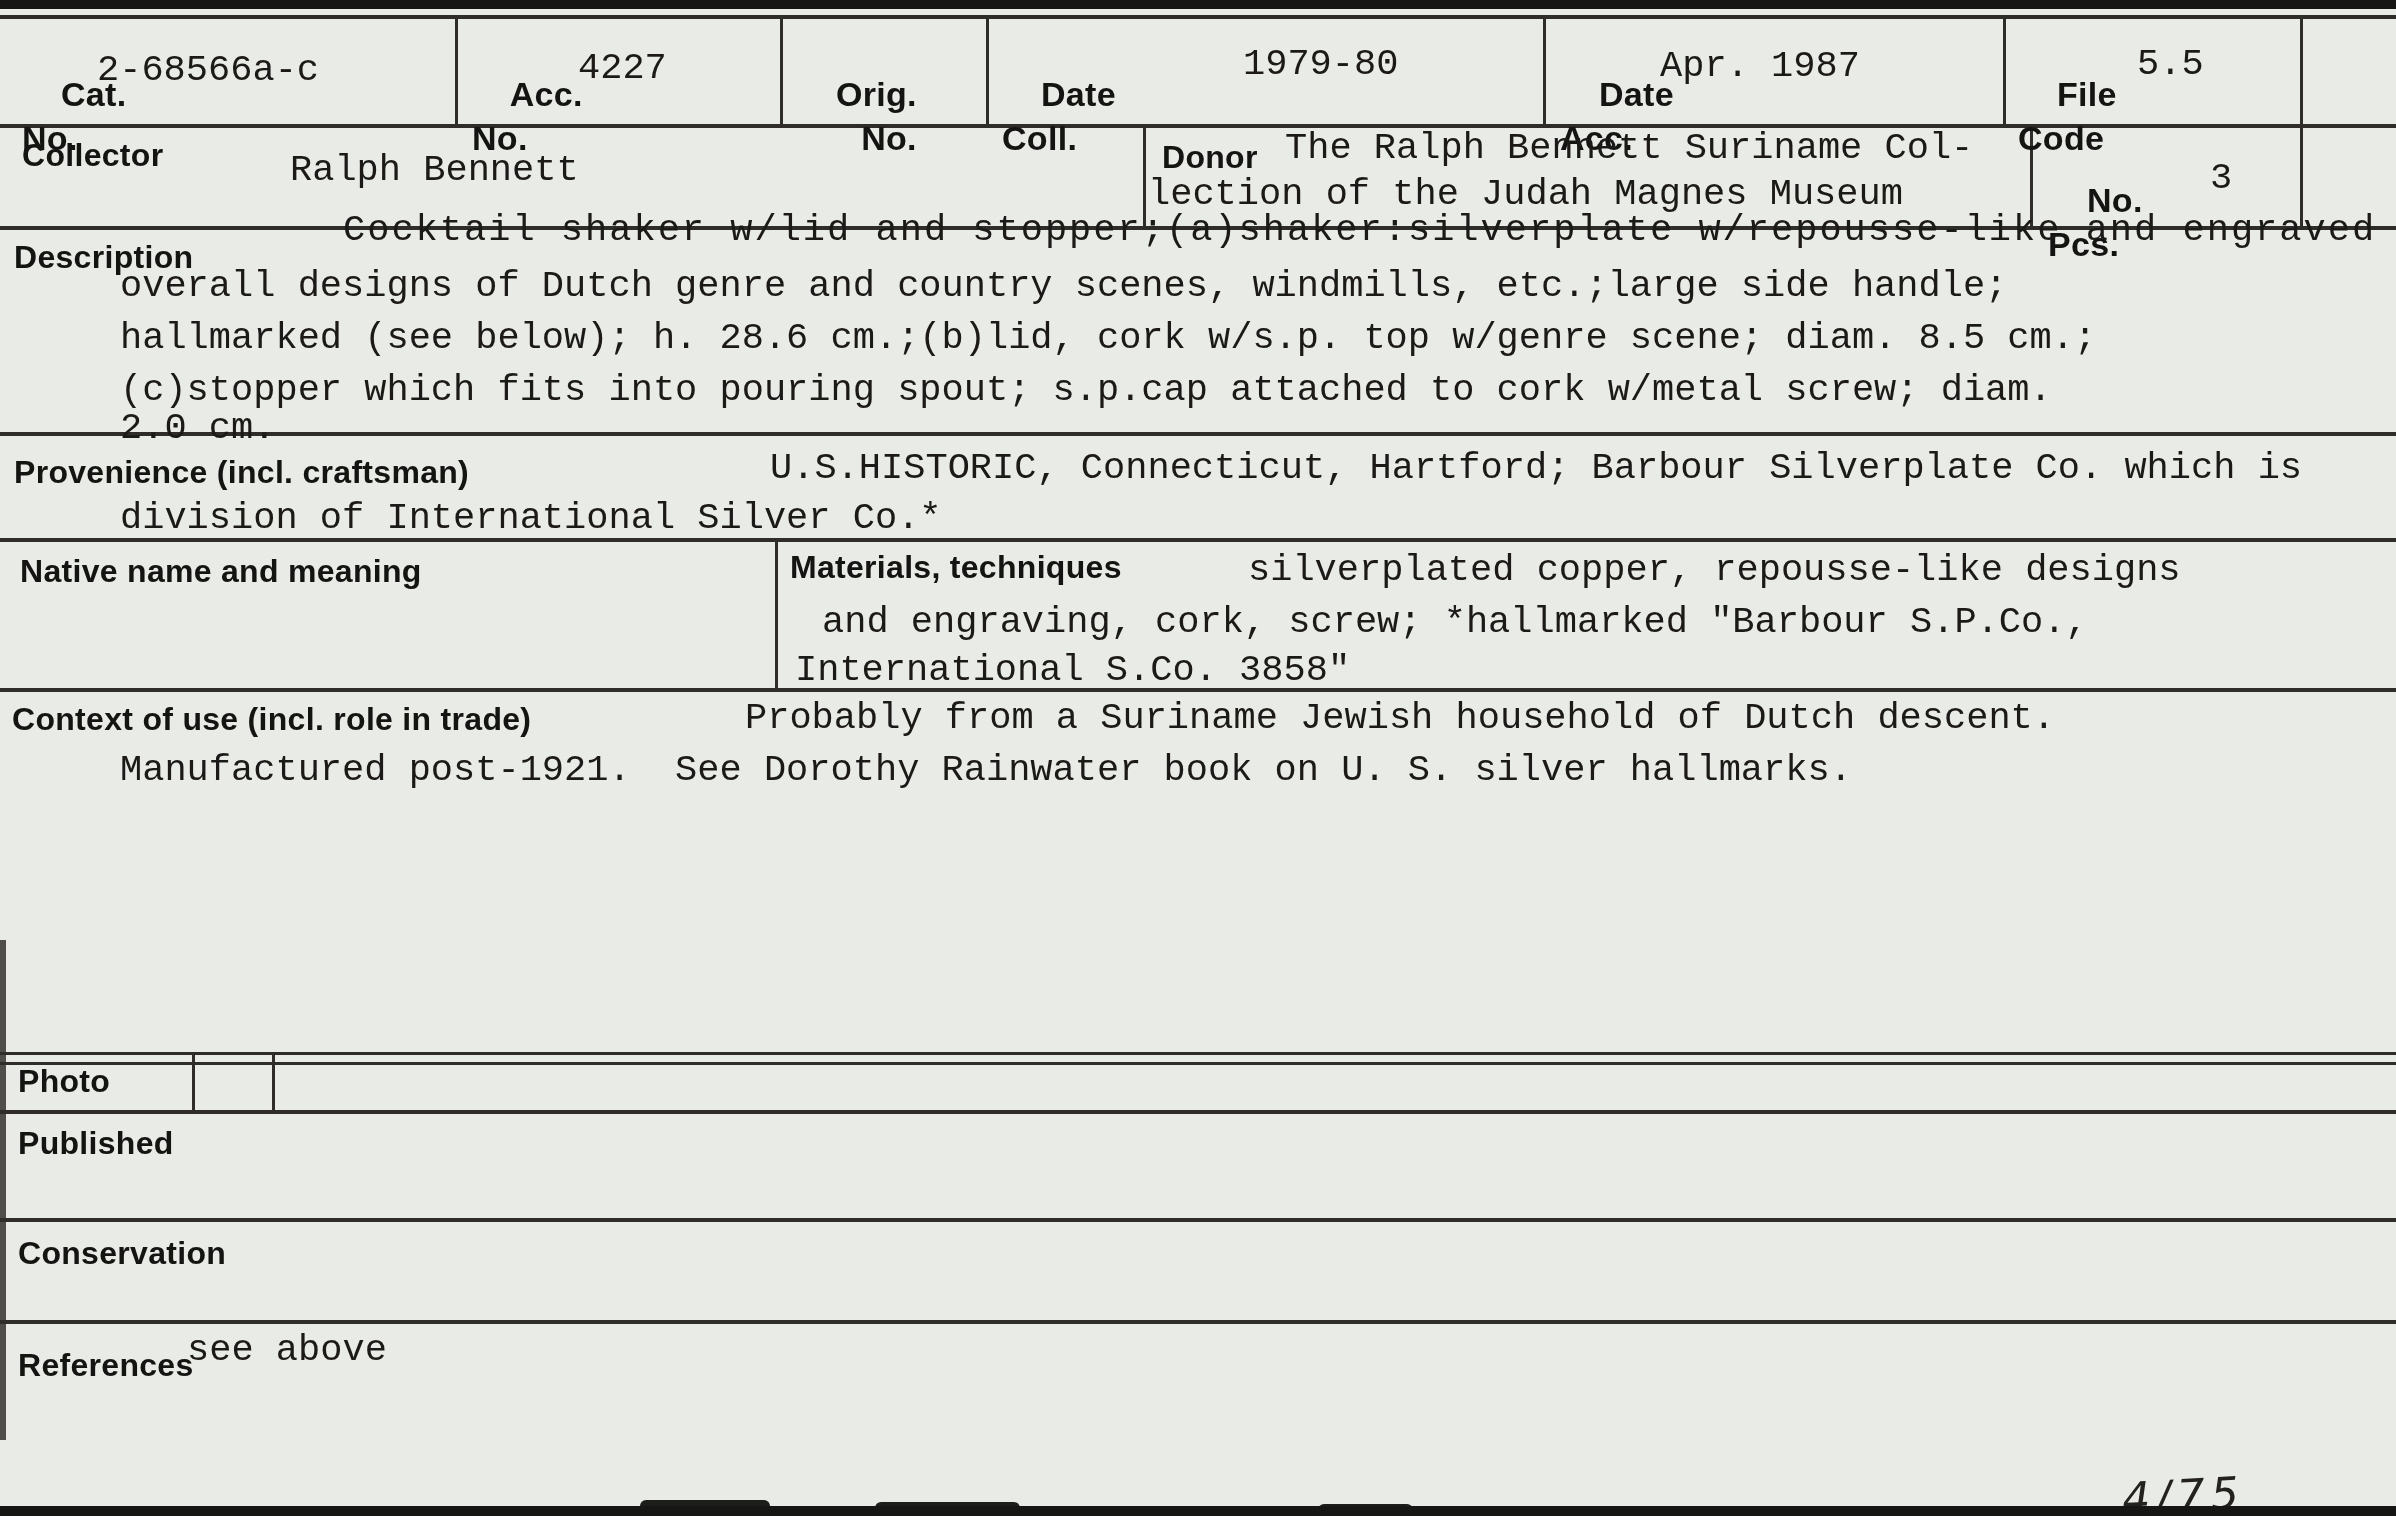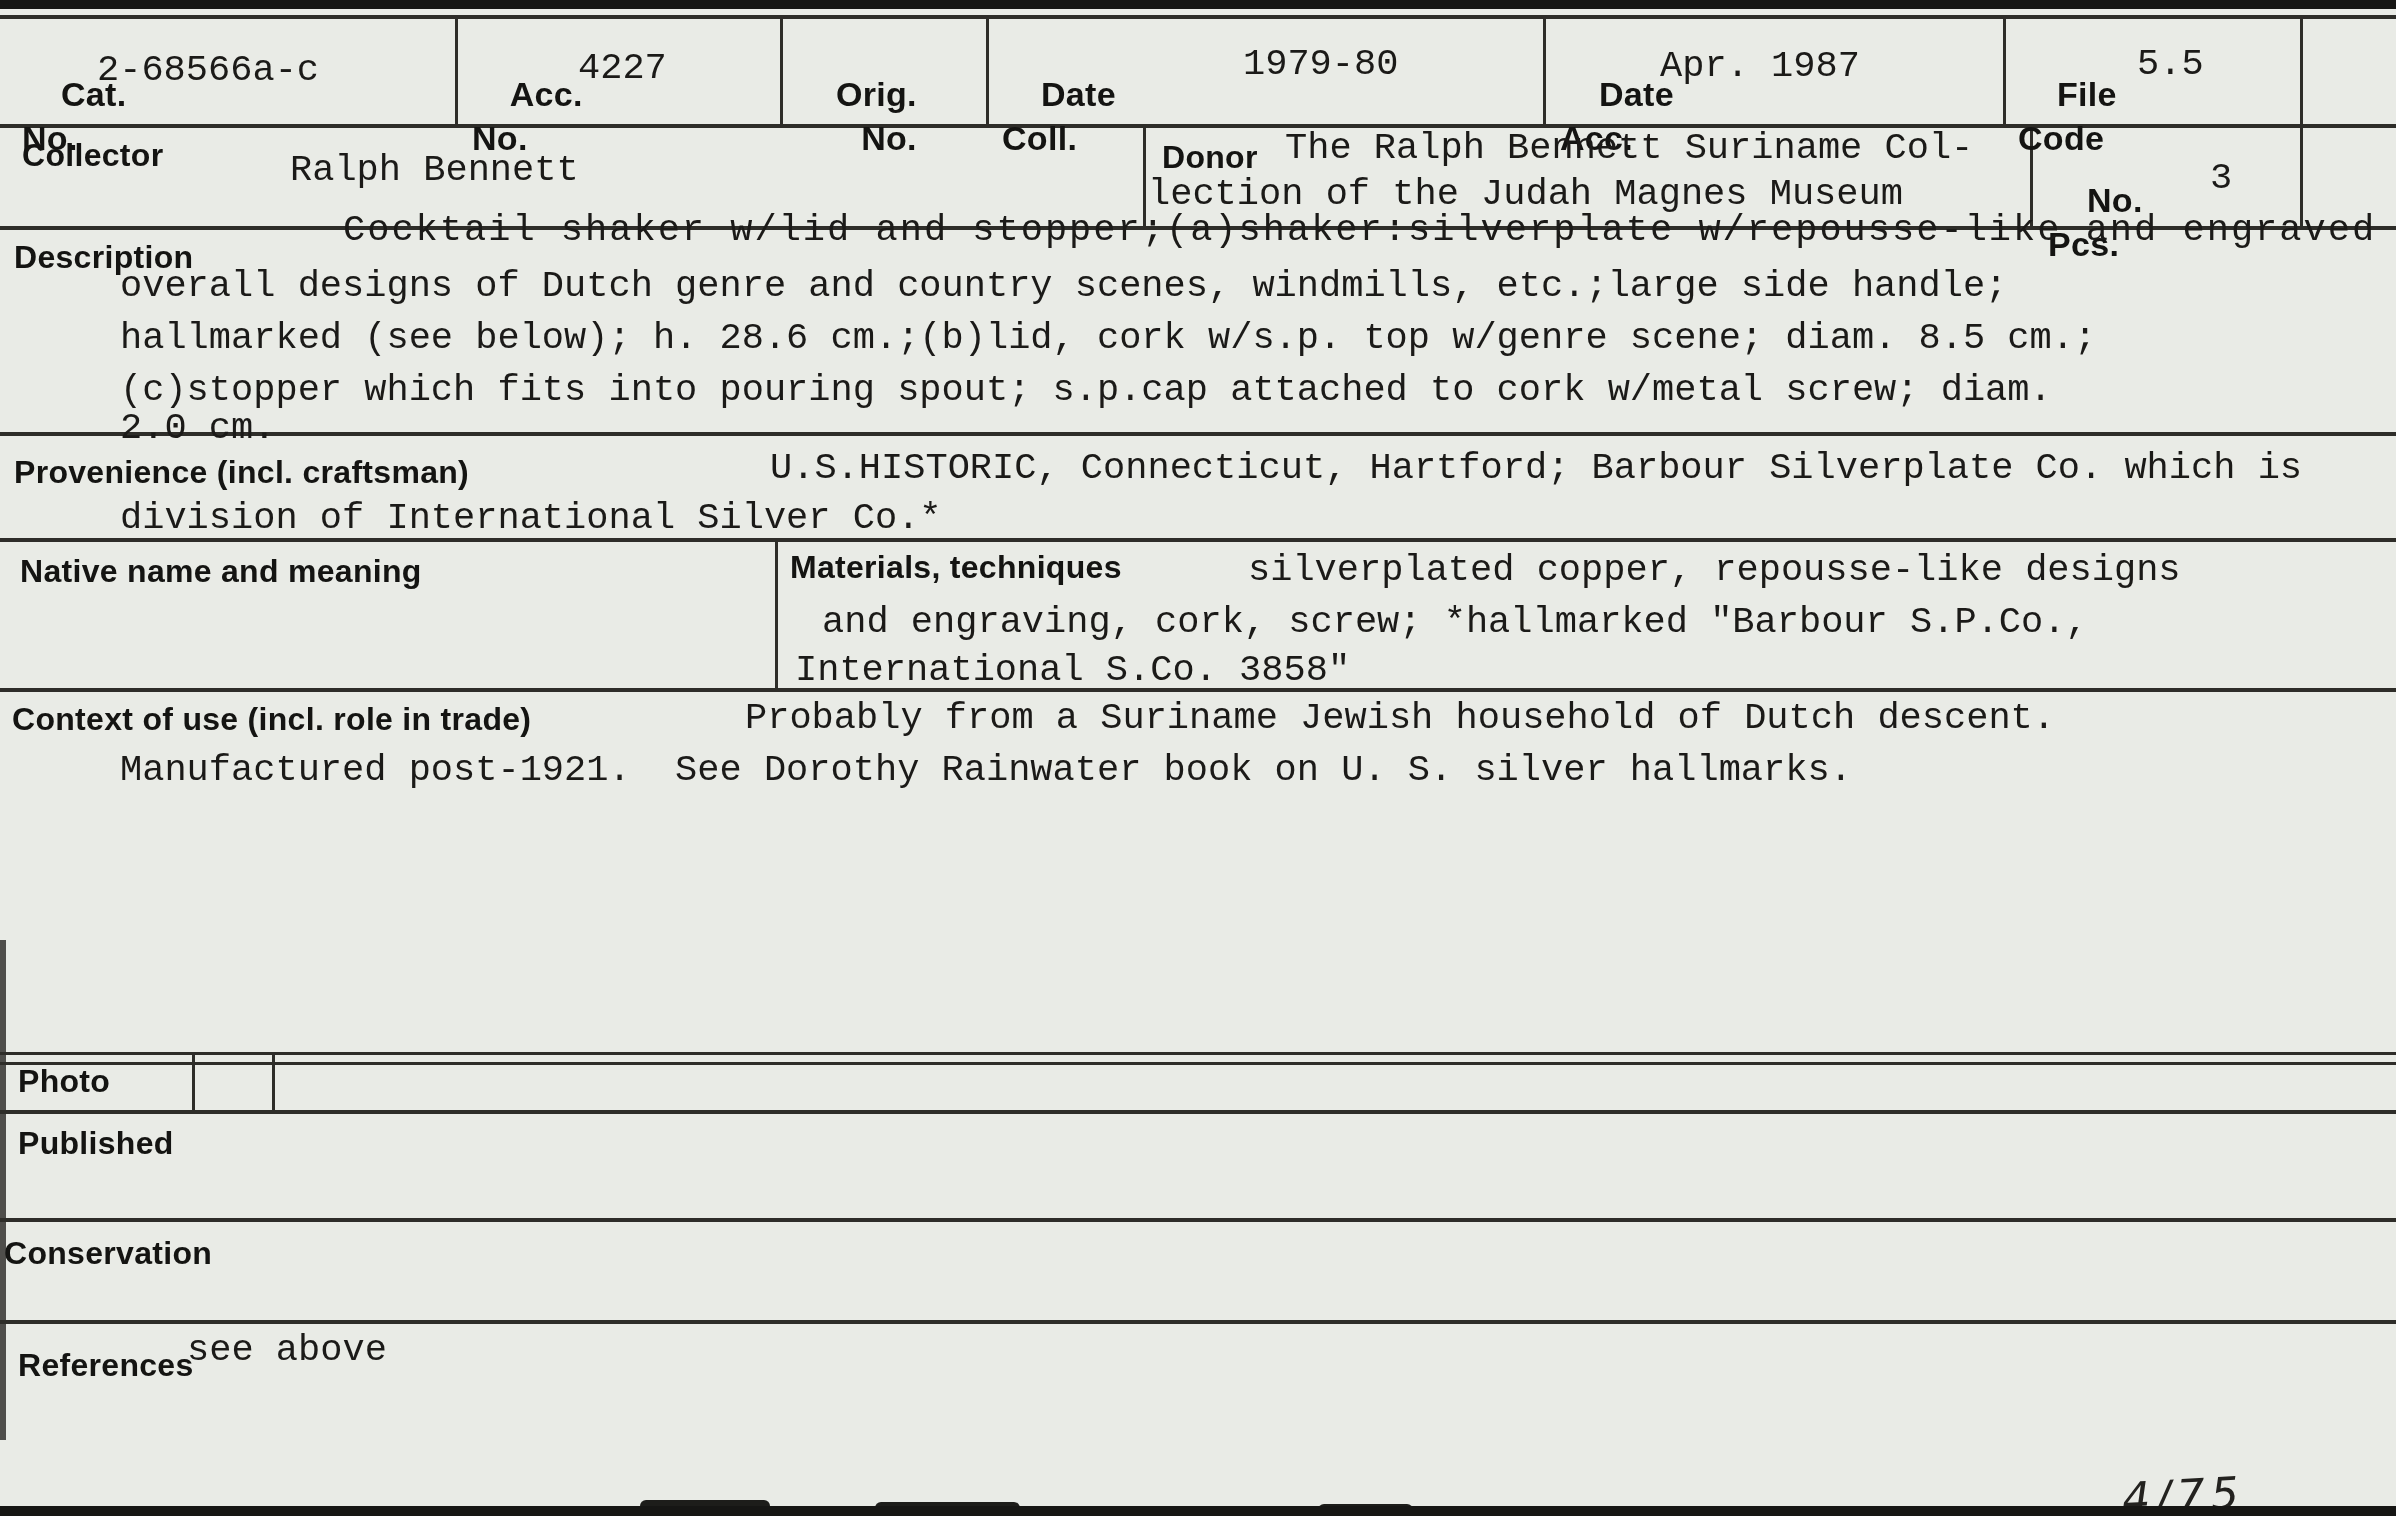--- a/index.html
+++ b/index.html
@@ -122,21 +122,21 @@
   <div class="t" style="left:1237px;top:552px;margin-left:11px;">silverplated copper, repousse-like designs</div>
   <div class="t" style="left:822px;top:604px;">and engraving, cork, screw; *hallmarked "Barbour S.P.Co.,</div>
   <div class="t" style="left:795px;top:652px;">International S.Co. 3858"</div>
 
   <div class="lbl" style="left:12px;top:702px;text-align:right;">Context of use (incl. role in trade)</div>
   <div class="t" style="left:745px;top:700px;">Probably from a Suriname Jewish household of Dutch descent.</div>
   <div class="t" style="left:120px;top:752px;">Manufactured post-1921.  See Dorothy Rainwater book on U. S. silver hallmarks.</div>
 
   <div class="lbl" style="left:18px;top:1064px;">Photo</div>
   <div class="lbl" style="left:18px;top:1126px;">Published</div>
-  <div class="lbl" style="left:4px;top:1236px;">Conservation</div>
+  <div class="lbl" style="left:18px;top:1236px;">Conservation</div>
   <div class="lbl" style="left:18px;top:1348px;">References</div>
   <div class="t" style="left:187px;top:1332px;">see above</div>
 
   <div class="hand" style="left:2122px;top:1470px;">4/75</div>
 
   <div class="blob" style="left:640px;top:1500px;width:130px;height:16px;"></div>
   <div class="blob" style="left:875px;top:1502px;width:145px;height:14px;"></div>
   <div class="blob" style="left:1318px;top:1504px;width:95px;height:12px;"></div>
   <div class="band" style="top:1506px;height:10px;"></div>
 

